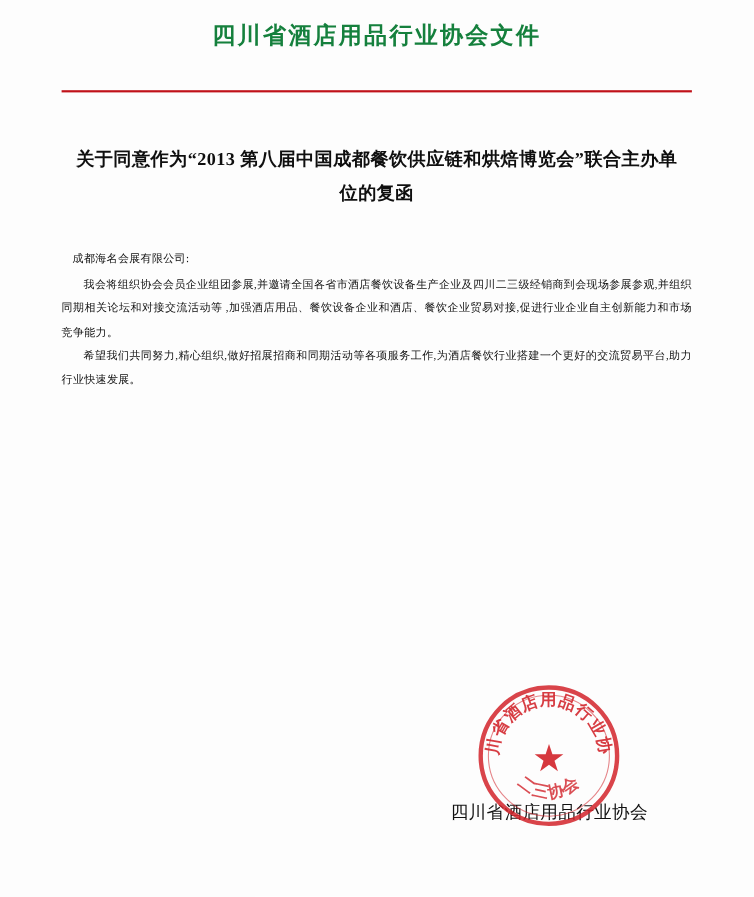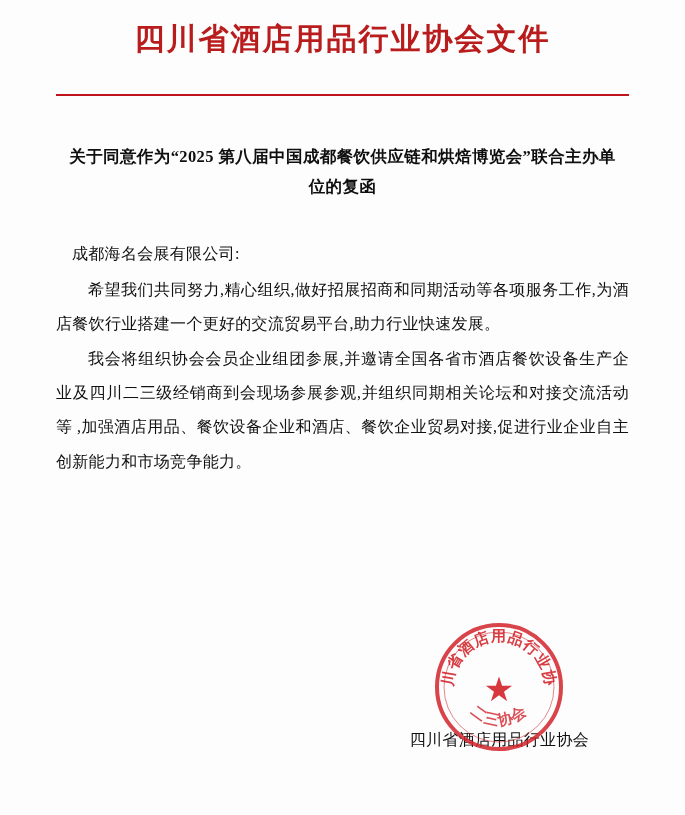--- a/index.html
+++ b/index.html
@@ -20,22 +20,22 @@
     height: 815px;
     background: #fdfdfd;
     box-sizing: border-box;
     padding: 0 56px;
   }
   .letterhead {
     text-align: center;
     padding-top: 20px;
   }
   .letterhead-title {
-    color: #b91c1c;
-    font-size: 30px;
+    color: #15803d;
+    font-size: 21px;
     font-weight: bold;
     letter-spacing: 2px;
     font-family: Liberation Sans, sans-serif;
     line-height: 1.25;
     white-space: nowrap;
   }
   .letterhead-rule {
     height: 2px;
     background: #c0121a;
     margin: 36px 0 0 0;
@@ -45,21 +45,21 @@
     text-align: center;
     font-size: 16.5px;
     font-weight: bold;
     line-height: 1.85;
     color: #0f0f0f;
     letter-spacing: 0.4px;
     padding: 0 12px;
   }
   .body-text {
     margin-top: 34px;
-    font-size: 16px;
+    font-size: 10px;
     line-height: 2.15;
     color: #111111;
     letter-spacing: 0.3px;
   }
   .salutation {
     text-indent: 1em;
     margin-bottom: 2px;
   }
   .para {
     text-indent: 2em;
@@ -104,26 +104,26 @@
 </head>
 <body>
 
 <div class="page">
 
   <div class="letterhead">
     <div class="letterhead-title">四川省酒店用品行业协会文件</div>
     <div class="letterhead-rule"></div>
   </div>
 
-  <div class="doc-title">关于同意作为“2025 第八届中国成都餐饮供应链和烘焙博览会”联合主办单位的复函</div>
+  <div class="doc-title">关于同意作为“2013 第八届中国成都餐饮供应链和烘焙博览会”联合主办单位的复函</div>
 
   <div class="body-text">
     <p class="salutation">成都海名会展有限公司:</p>
+    <p class="para">我会将组织协会会员企业组团参展,并邀请全国各省市酒店餐饮设备生产企业及四川二三级经销商到会现场参展参观,并组织同期相关论坛和对接交流活动等 ,加强酒店用品、餐饮设备企业和酒店、餐饮企业贸易对接,促进行业企业自主创新能力和市场竞争能力。</p>
     <p class="para">希望我们共同努力,精心组织,做好招展招商和同期活动等各项服务工作,为酒店餐饮行业搭建一个更好的交流贸易平台,助力行业快速发展。</p>
-    <p class="para">我会将组织协会会员企业组团参展,并邀请全国各省市酒店餐饮设备生产企业及四川二三级经销商到会现场参展参观,并组织同期相关论坛和对接交流活动等 ,加强酒店用品、餐饮设备企业和酒店、餐饮企业贸易对接,促进行业企业自主创新能力和市场竞争能力。</p>
   </div>
 
   <div class="signature-block">
     <div class="sign-org">四川省酒店用品行业协会</div>
   </div>
 
   <div class="seal">
     <svg width="136" height="136" viewBox="0 0 136 136" xmlns="http://www.w3.org/2000/svg">
       <circle cx="68" cy="68" r="62" fill="none" stroke="#d2232a" stroke-width="4" opacity="0.85"></circle>
       <circle cx="68" cy="68" r="55" fill="none" stroke="#d2232a" stroke-width="1" opacity="0.55"></circle>

